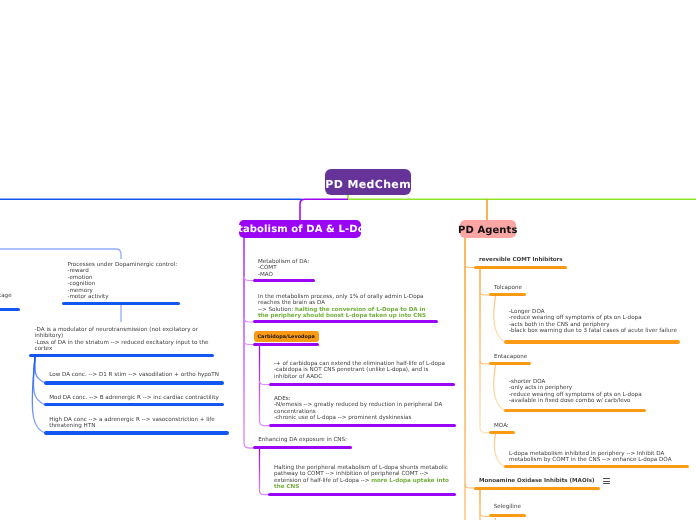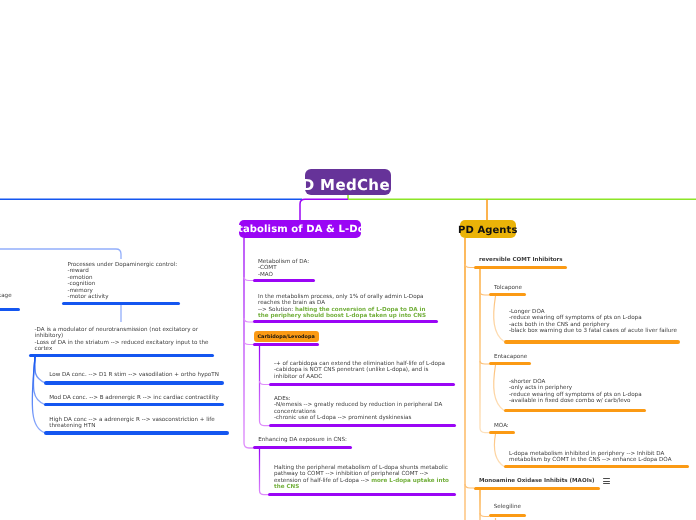--- a/index.html
+++ b/index.html
@@ -4,22 +4,22 @@
 <style>
   html,body{margin:0;padding:0;}
   body{width:696px;height:520px;overflow:hidden;background:#ffffff;
        font-family:"DejaVu Sans",sans-serif;
        -webkit-font-smoothing:antialiased;text-rendering:geometricPrecision;}
   #canvas{position:relative;width:696px;height:520px;overflow:hidden;}
   svg#links{position:absolute;left:0;top:0;width:696px;height:520px;}
 
   .pill{position:absolute;display:flex;align-items:center;justify-content:center;
         font-weight:bold;white-space:nowrap;box-sizing:border-box;}
-  .pill.root{border-radius:6px;font-size:15px;letter-spacing:.35px;
-             background:#663399;color:#fff;}
+  .pill.root{border-radius:6px;font-size:11px;letter-spacing:.35px;
+             background:#663399;color:#fff;margin-left:20px;}
   .pill.lvl1{border-radius:5px;font-size:10px;letter-spacing:.1px;}
   .pill.lvl2{border-radius:3px;font-size:4.9px;letter-spacing:.05px;}
 
   .lbl{position:absolute;font-size:5.6px;line-height:6.45px;color:#3b3b3b;
        white-space:nowrap;}
   .lbl.b{font-weight:bold;font-size:5.55px;}
   .bar{position:absolute;height:3.4px;border-radius:2px;}
   .green{color:#72af3b;font-weight:bold;}
 
   .hamburger{position:absolute;width:7px;height:8px;}
@@ -141,21 +141,21 @@
   <div class="bar" style="left:269px;top:424px;width:187px;background:#9a05f5;"></div>
 
   <div class="lbl" style="left:258.2px;top:437.1px;">Enhancing DA exposure in CNS:</div>
   <div class="bar" style="left:252.7px;top:446px;width:99.7px;background:#9a05f5;"></div>
 
   <div class="lbl" style="left:274px;top:465px;">
     <span>Halting the peripheral metabolism of L-dopa shunts metabolic<br>pathway to COMT --&gt; inhibition of peripheral COMT --&gt;<br>extension of half-life of L-dopa --&gt; </span><span class="green">more L-dopa uptake into<br>the CNS</span>
   </div>
   <div class="bar" style="left:268.3px;top:493px;width:188px;background:#9a05f5;"></div>
 
-  <div class="pill lvl1" style="left:459.6px;top:220.4px;width:56.3px;height:18px;padding-top:1.5px;background:#eab308;color:#111;">
+  <div class="pill lvl1" style="left:459.6px;top:220.4px;width:56.3px;height:18px;padding-top:1.5px;background:#fca5a5;color:#111;">
     <span>PD Agents</span>
   </div>
 
   <div class="lbl b" style="left:479px;top:257px;">reversible COMT Inhibitors</div>
   <div class="bar" style="left:474px;top:266px;width:93px;background:#fb9a14;"></div>
 
   <div class="lbl" style="left:494px;top:285px;">Tolcapone</div>
   <div class="bar" style="left:489px;top:293px;width:37px;background:#fb9a14;"></div>
 
   <div class="lbl" style="left:509px;top:309px;">-Longer DOA<br>-reduce wearing off symptoms of pts on L-dopa<br>-acts both in the CNS and periphery<br>-black box warning due to 3 fatal cases of acute liver failure</div>

